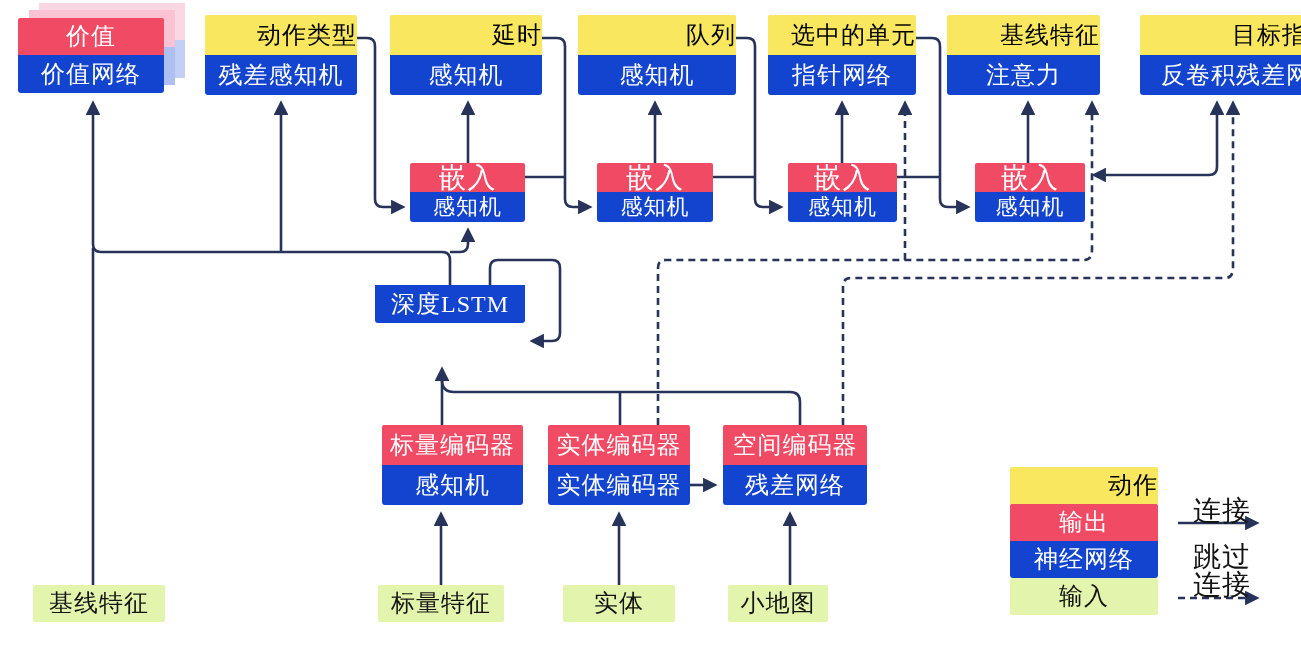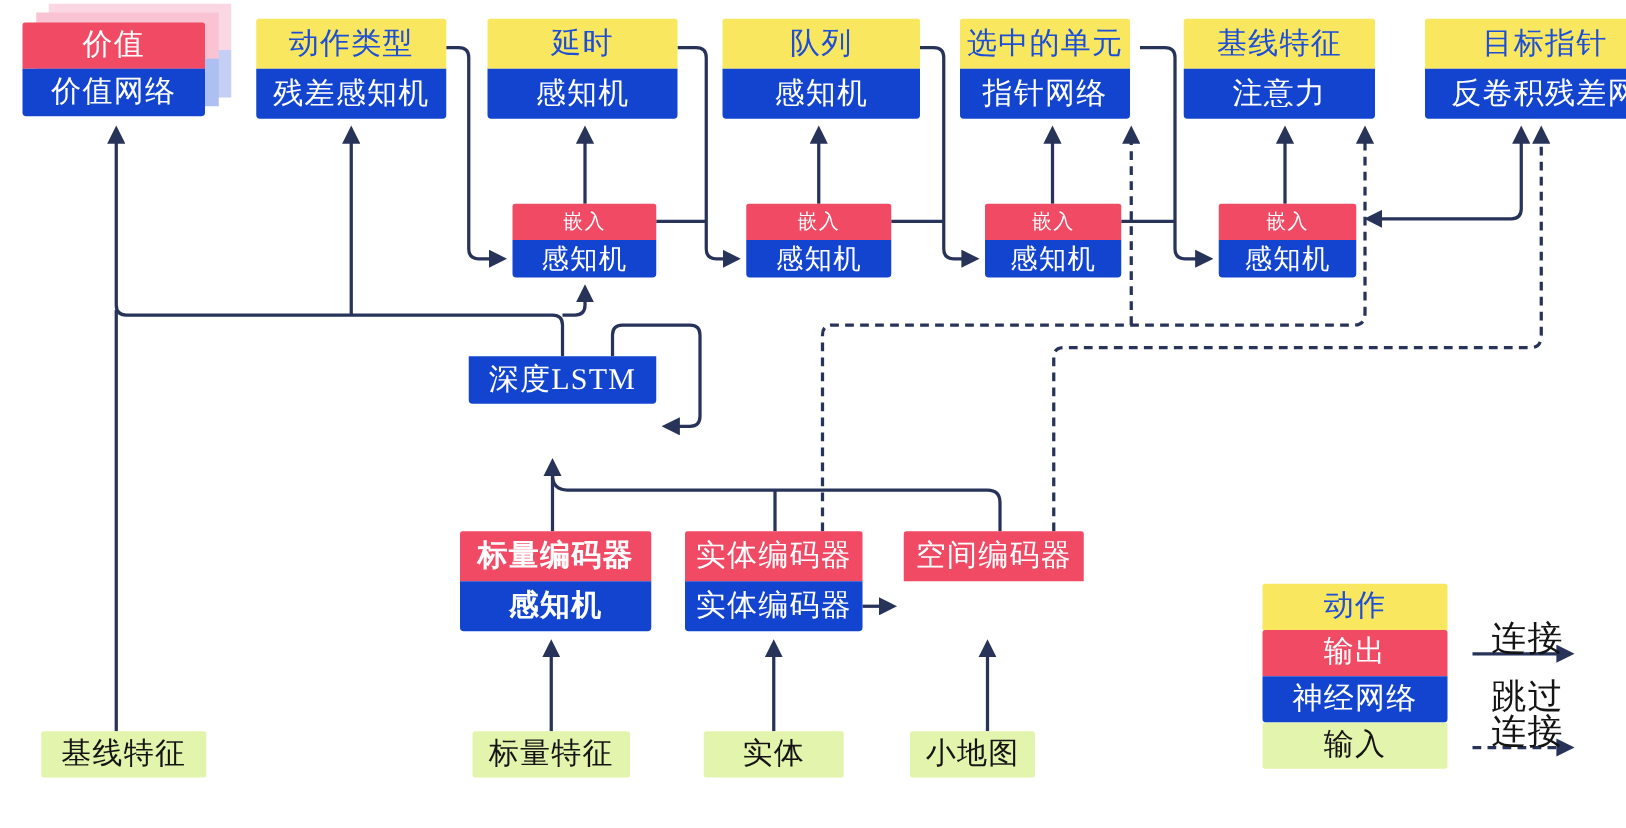--- a/index.html
+++ b/index.html
@@ -6,29 +6,29 @@
     --yellow:#f8e75f; --red:#f04a64; --blue:#1244cf; --green:#e3f5ad;
     --line:#28335a; --shadow-pink1:#f9c3d4; --shadow-blue1:#aebff2;
     --shadow-pink2:#fbd7e3; --shadow-blue2:#c3cff5;
   }
   html,body{margin:0;padding:0;background:#fff;}
   #canvas{position:relative;width:1301px;height:662px;background:#fff;overflow:hidden;
     font-family:"Liberation Serif","DejaVu Serif",serif;}
   svg.wires{position:absolute;left:0;top:0;width:1301px;height:662px;}
   .node{position:absolute;text-align:center;}
   .part{width:100%;letter-spacing:1px;}
-  .p-yellow{background:var(--yellow);color:#1d4ed8;border-radius:2px 2px 0 0;}
+  .p-yellow{background:var(--yellow);color:#000000;border-radius:2px 2px 0 0;text-align:right;}
   .p-red{background:var(--red);color:#fff;border-radius:2px 2px 0 0;}
   .p-blue{background:var(--blue);color:#fff;border-radius:0 0 3px 3px;}
   .p-green{background:var(--green);color:#141414;border-radius:2px;}
   .h40{height:40px;line-height:40px;font-size:24px;}
   .h38{height:38px;line-height:38px;font-size:24px;}
   .h37{height:37px;line-height:37px;font-size:24px;}
   .h30{height:30px;line-height:30px;font-size:22px;}
-  .h29{height:29px;line-height:29px;font-size:16px;}
+  .h29{height:29px;line-height:29px;font-size:28px;}
   .shadow-layer{position:absolute;}
   .shadow-top1{background:var(--shadow-pink1);height:37px;}
   .shadow-bot1{background:var(--shadow-blue1);height:38px;}
   .shadow-top2{background:var(--shadow-pink2);height:37px;}
   .shadow-bot2{background:var(--shadow-blue2);height:38px;}
   .legend-text{position:absolute;color:#141414;font-size:28px;letter-spacing:1px;text-align:center;}
 </style>
 </head>
 <body>
 
@@ -96,21 +96,21 @@
     <div class="part p-blue h40">残差感知机</div>
   </div>
   <div class="node" style="left:390px;top:15px;width:152px;">
     <div class="part p-yellow h40">延时</div>
     <div class="part p-blue h40">感知机</div>
   </div>
   <div class="node" style="left:578px;top:15px;width:158px;">
     <div class="part p-yellow h40">队列</div>
     <div class="part p-blue h40">感知机</div>
   </div>
-  <div class="node" style="left:768px;top:15px;width:136px;font-family:Liberation Serif, serif;">
+  <div class="node" style="left:768px;top:15px;width:148px;font-family:Liberation Serif, serif;">
     <div class="part p-yellow h40">选中的单元</div>
     <div class="part p-blue h40">指针网络</div>
   </div>
   <div class="node" style="left:947px;top:15px;width:153px;">
     <div class="part p-yellow h40">基线特征</div>
     <div class="part p-blue h40">注意力</div>
   </div>
   <div class="node" style="left:1140px;top:15px;width:192px;">
     <div class="part p-yellow h40">目标指针</div>
     <div class="part p-blue h40">反卷积残差网</div>
@@ -130,30 +130,31 @@
   </div>
   <div class="node" style="left:975px;top:163px;width:110px;">
     <div class="part p-red h29">嵌入</div>
     <div class="part p-blue h30">感知机</div>
   </div>
 
   <div class="node" style="left:375px;top:285px;width:150px;">
     <div class="part p-blue h38">深度LSTM</div>
   </div>
 
-  <div class="node" style="left:368px;top:425px;width:153px;font-weight:bold;">
+  <div class="node" style="left:382px;top:425px;width:141px;">
     <div class="part p-red h40">标量编码器</div>
     <div class="part p-blue h40">感知机</div>
   </div>
   <div class="node" style="left:548px;top:425px;width:142px;">
     <div class="part p-red h40">实体编码器</div>
     <div class="part p-blue h40">实体编码器</div>
   </div>
   <div class="node" style="left:723px;top:425px;width:144px;">
     <div class="part p-red h40">空间编码器</div>
+    <div class="part p-blue h40">残差网络</div>
   </div>
 
   <div class="node" style="left:33px;top:585px;width:132px;">
     <div class="part p-green h37">基线特征</div>
   </div>
   <div class="node" style="left:378px;top:585px;width:126px;">
     <div class="part p-green h37">标量特征</div>
   </div>
   <div class="node" style="left:563px;top:585px;width:112px;">
     <div class="part p-green h37">实体</div>

